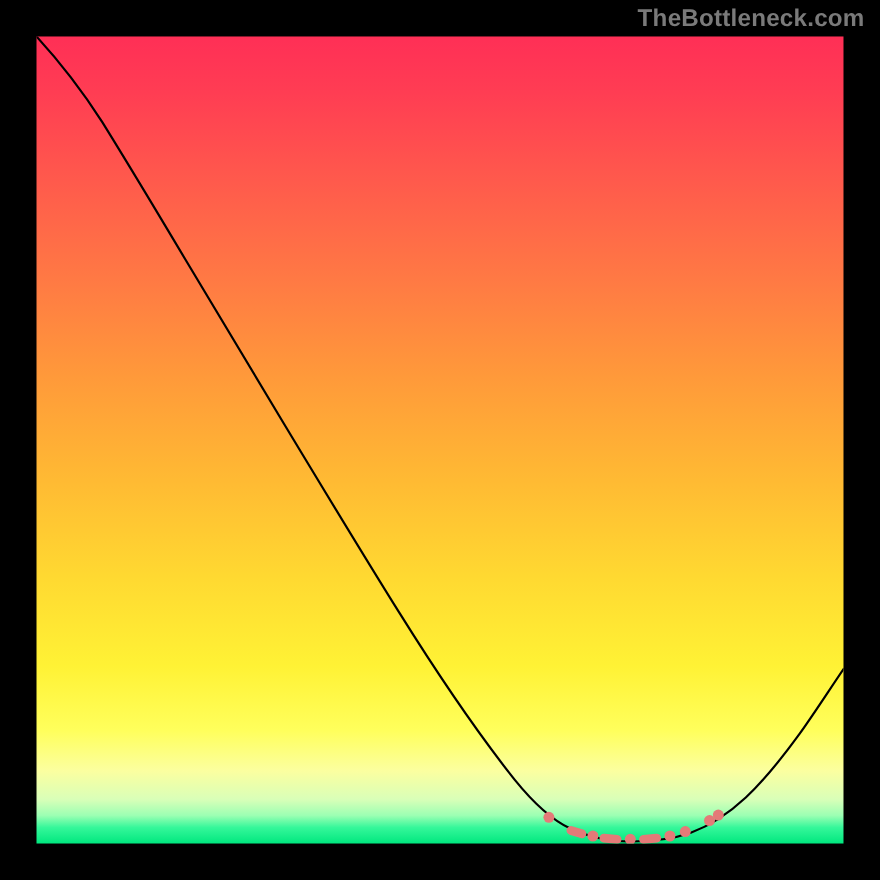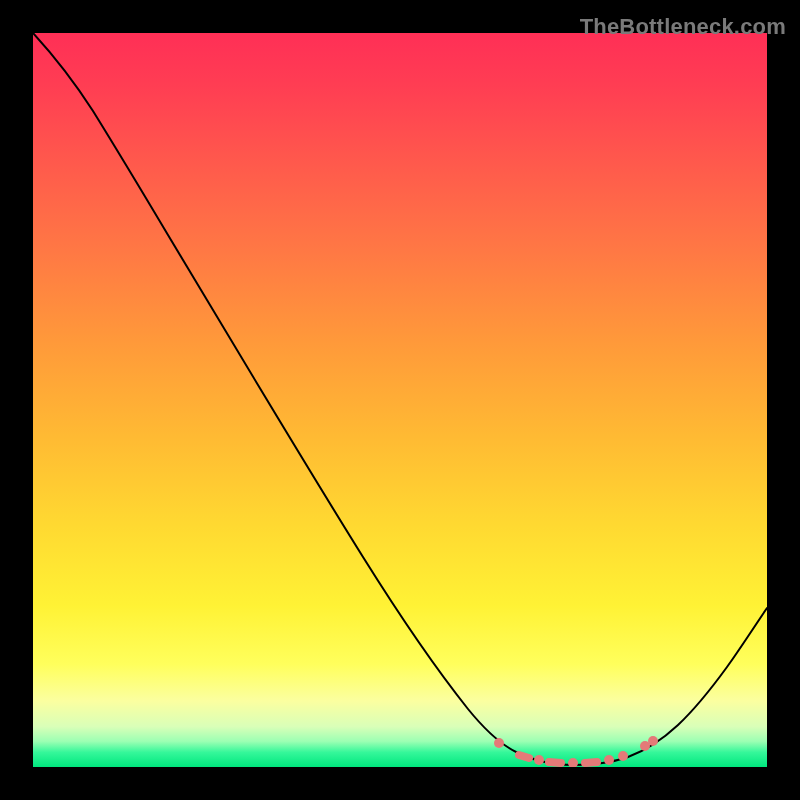--- a/index.html
+++ b/index.html
@@ -5,21 +5,21 @@
   * { margin: 0; padding: 0; box-sizing: border-box; }
   html, body { width: 800px; height: 800px; background: #000; overflow: hidden; }
   .canvas {
     position: relative;
     width: 800px;
     height: 800px;
     background: #000;
   }
   .watermark {
     position: absolute;
-    top: 14px;
+    top: 4px;
     right: 14px;
     font-family: Arial, Helvetica, sans-serif;
     font-size: 22px;
     font-weight: 600;
     color: #7a7a7a;
     letter-spacing: 0.2px;
     z-index: 5;
   }
   .plot-frame {
     position: absolute;

